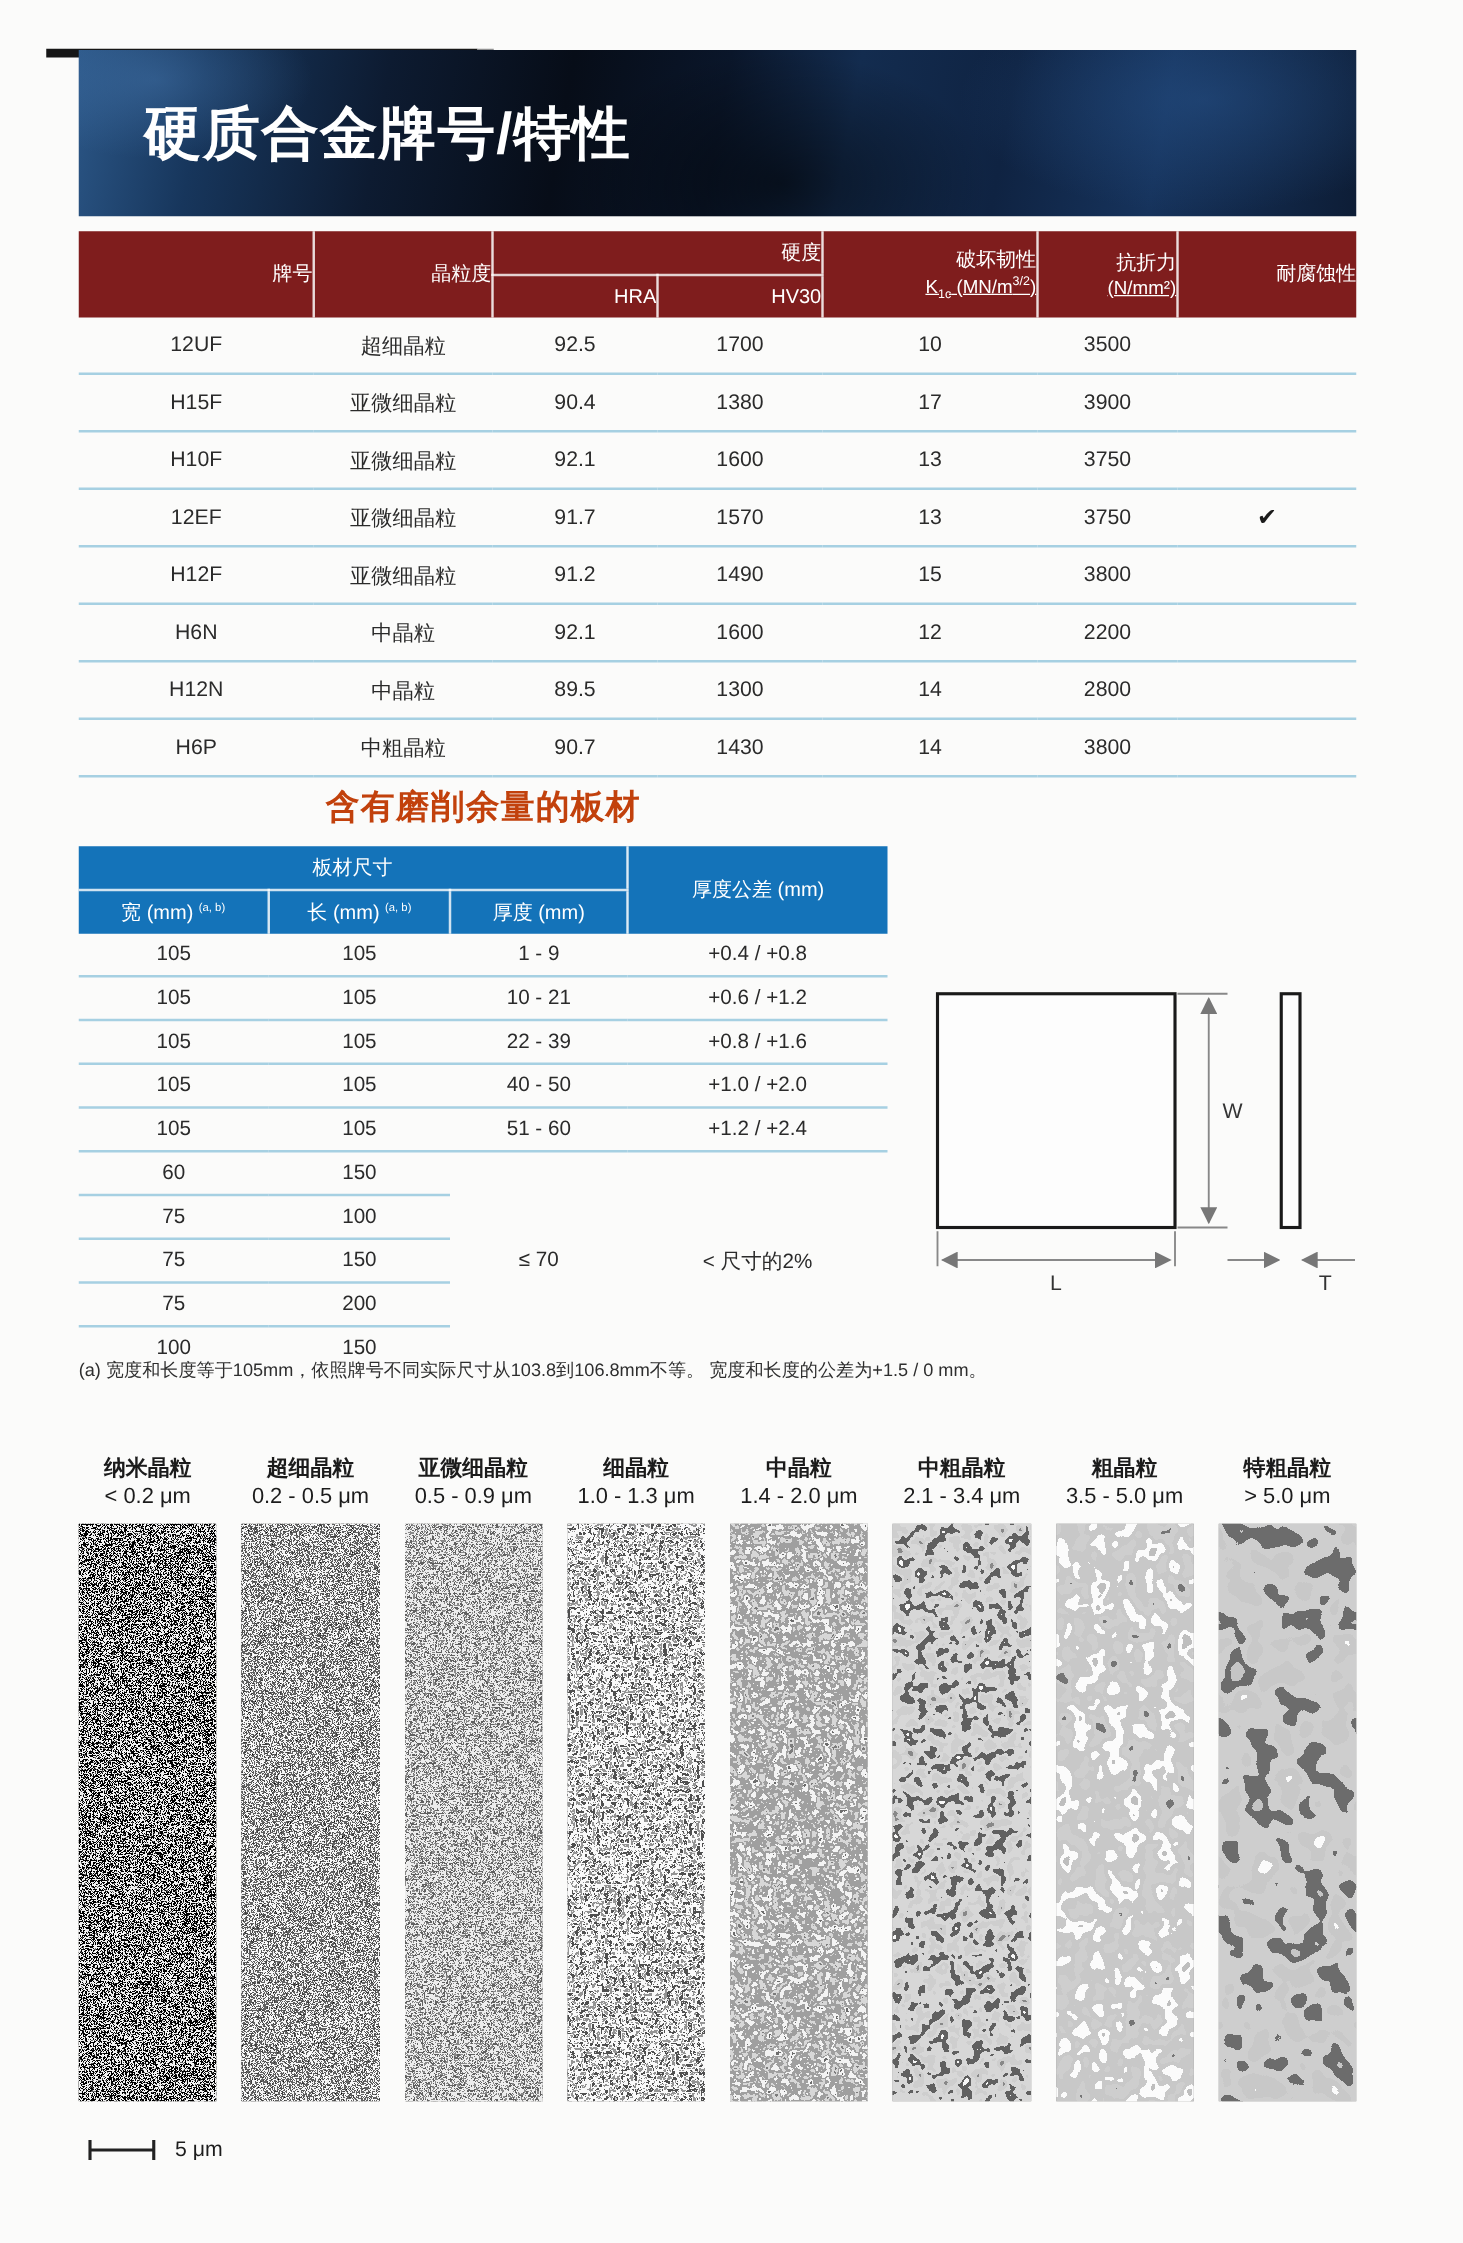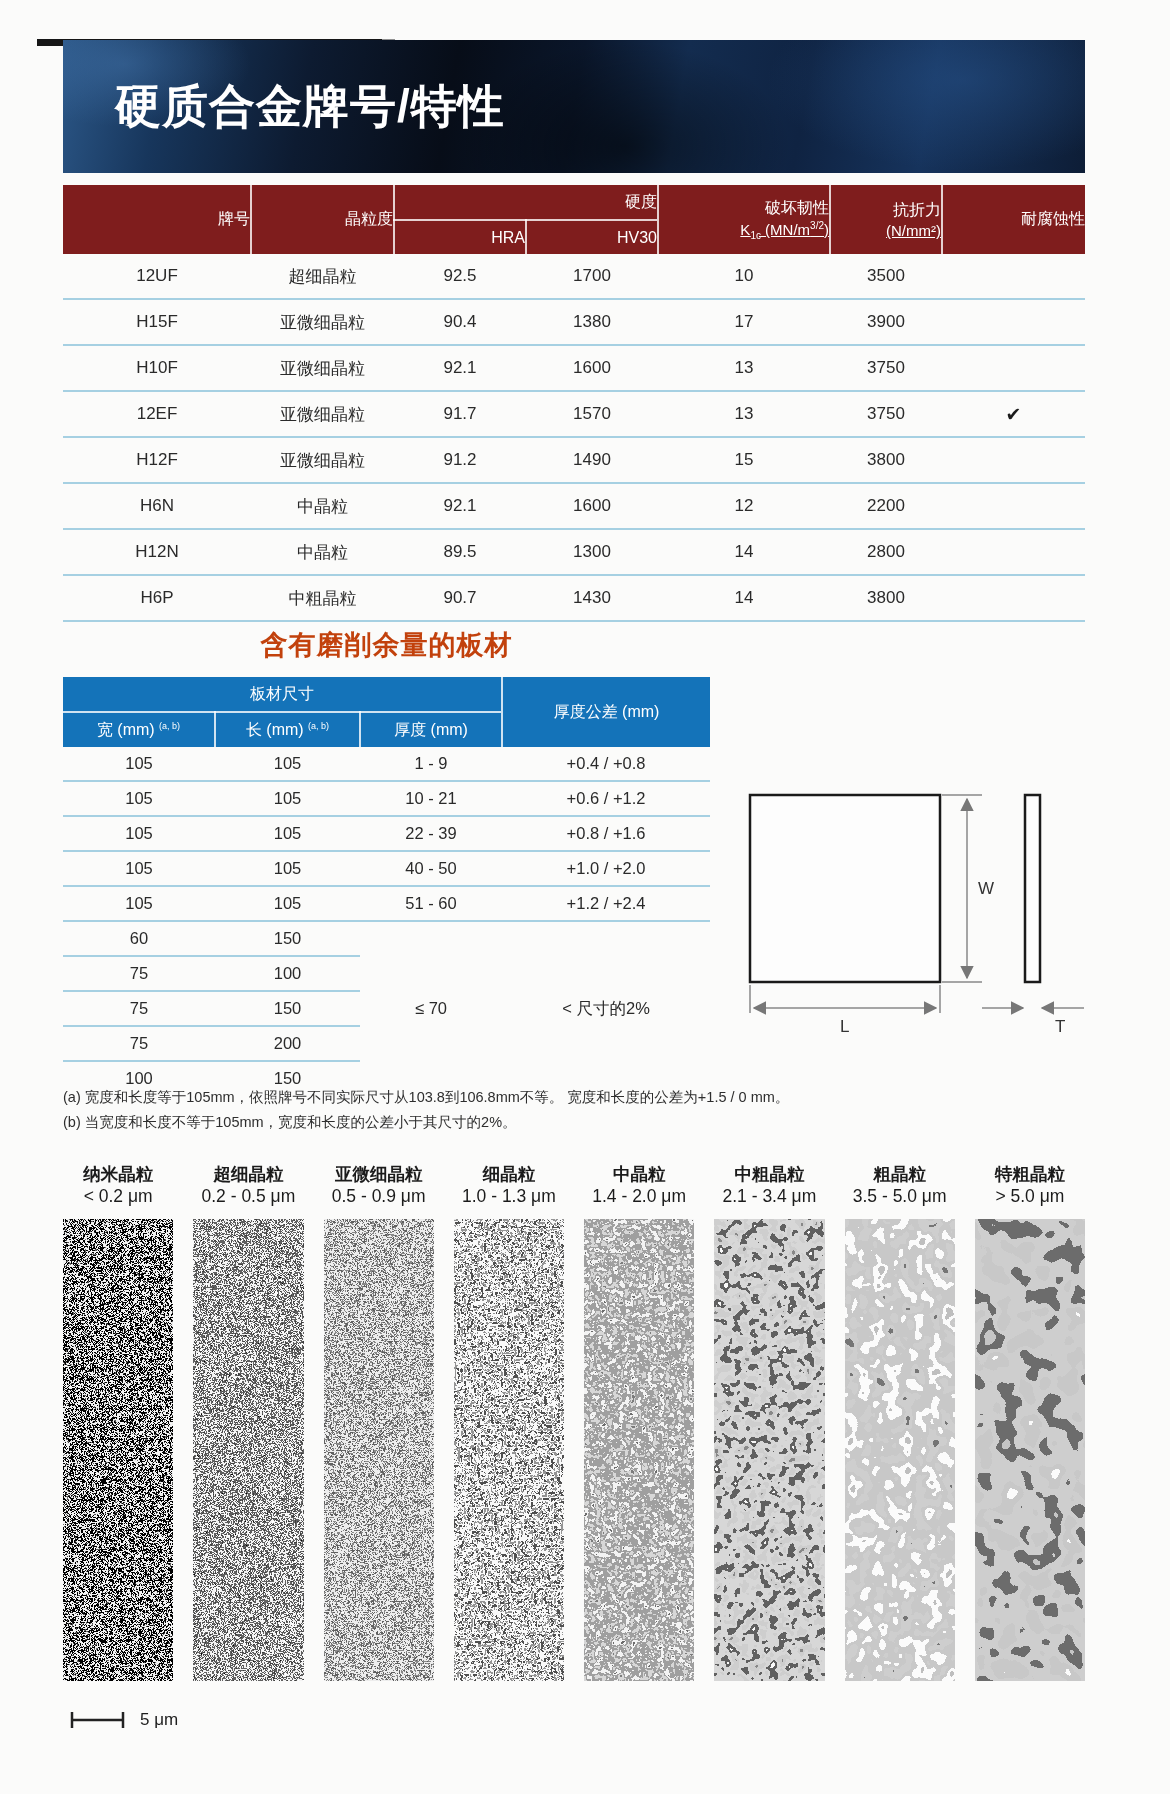--- a/index.html
+++ b/index.html
@@ -299,21 +299,20 @@
   <line x1="200" y1="205" x2="200" y2="233" stroke="#888" stroke-width="1.5"></line>
   <line x1="14" y1="228" x2="196" y2="228" stroke="#888" stroke-width="1.5" marker-start="url(#arr)" marker-end="url(#arr)"></line>
   <text x="100" y="252">L</text>
   <line x1="242" y1="228" x2="283" y2="228" stroke="#888" stroke-width="1.5" marker-end="url(#arr)"></line>
   <line x1="302" y1="228" x2="344" y2="228" stroke="#888" stroke-width="1.5" marker-start="url(#arr)"></line>
   <text x="315" y="252">T</text>
 </svg>
 
 <div class="footnotes">
   <div>(a) 宽度和长度等于105mm，依照牌号不同实际尺寸从103.8到106.8mm不等。 宽度和长度的公差为+1.5 / 0 mm。</div>
-  <div>(b) 当宽度和长度不等于105mm，宽度和长度的公差小于其尺寸的2%。</div>
 </div>
 
 <div class="micros" id="micros">
     <div class="micro-col">
       <div class="micro-name">纳米晶粒</div>
       <div class="micro-range">&lt; 0.2 μm</div>
       <svg class="micro-strip" preserveAspectRatio="none" viewBox="0 0 110 462">
         <defs>
           <filter id="gr0" x="0" y="0" width="100%" height="100%">
             <feTurbulence type="fractalNoise" baseFrequency="0.9" numOctaves="4" seed="2" stitchTiles="stitch"></feTurbulence>

